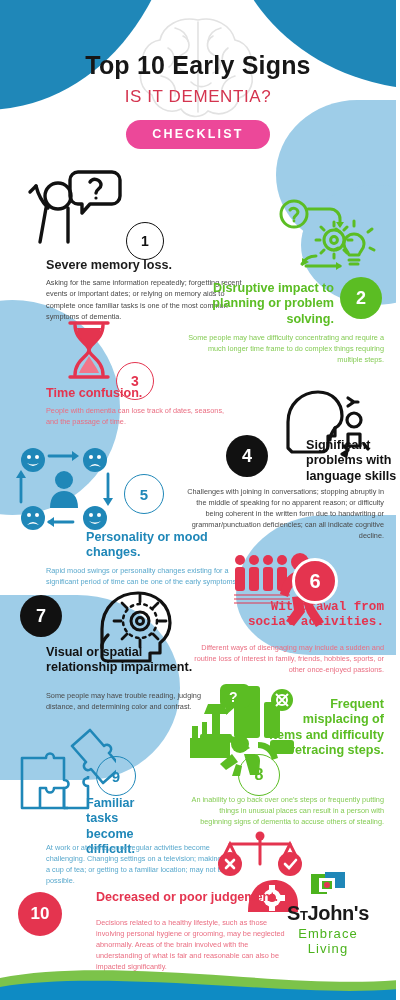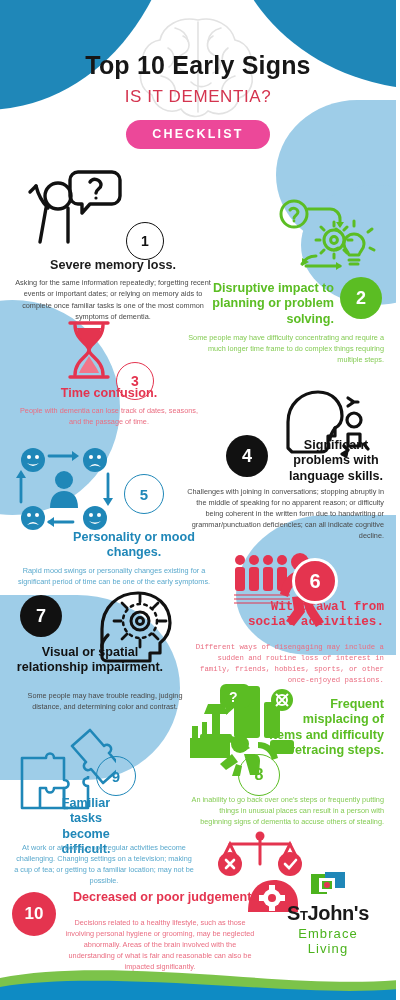--- a/index.html
+++ b/index.html
@@ -80,21 +80,21 @@
     padding: 7px 26px 8px; border-radius: 20px;
     border: none; cursor: pointer;
   }
 
   
   .item { position: absolute; z-index: 4; }
   .item .head { font-size: 12.6px; font-weight: bold; line-height: 1.22; }
   .item .body { font-size: 7.3px; line-height: 1.52; margin-top: 4px; }
 
   .align-right { text-align: right; }
-  .align-left  { text-align: center; }
+  .align-left  { text-align: left; margin-left: 32px; }
 
   
   .badge {
     position: absolute; display: flex; align-items: center;
     justify-content: center; font-weight: bold; border-radius: 50%;
     z-index: 5;
   }
   .badge.outline { background: transparent; }
   .badge.solid { color: #ffffff; }
 
@@ -293,21 +293,21 @@
       <path d="M62 22 C54 26 50 34 48 44 l8 3 c2 -7 5 -12 9 -14 Z"></path>
       <path d="M66 22 h8 c5 0 8 4 8 9 l-2 16 l-9 -1 z"></path>
       <path d="M70 46 l3 16 l-11 14 l-8 -5 l8 -11 l-2 -13 z"></path>
       <path d="M76 46 l8 14 l8 12 l-8 5 l-9 -14 l-5 -14 z"></path>
     </g>
   </svg>
   <div class="badge solid" style="right:58px; top:558px; width:46px; height:46px; background:#e4344f; font-size:20px; border:3px solid #ffffff;">6</div>
   <div class="item align-right" style="right:12px; top:600px; width:152px;font-family:Liberation Mono, monospace;">
     <div class="head c-red">Withdrawal from social activities.</div>
   </div>
-  <div class="item align-right" style="right:12px; top:638px; width:198px;font-family:Liberation Mono, monospace;">
+  <div class="item align-right" style="right:12px; top:638px; width:198px;">
     <div class="body c-red-b">Different ways of disengaging may include a sudden and routine loss of interest in family, friends, hobbies, sports, or other once-enjoyed passions.</div>
   </div>
 
   <svg class="icon" style="left:88px; top:585px;" width="92" height="80" viewBox="0 0 92 80">
     <g fill="none" stroke="#111" stroke-width="3.2" stroke-linecap="round" stroke-linejoin="round">
       <path d="M14 72 L14 44 C14 22 30 8 50 8 C68 8 82 20 82 38 C82 48 77 54 72 58
                L72 68 L62 68 L62 76 L20 76 C16 76 14 74 14 72 Z"></path>
       <path d="M20 50 C16 54 13 58 14 63"></path>
     </g>
     <g fill="none" stroke="#111" stroke-width="3">
@@ -400,21 +400,21 @@
     <path d="M30 84 C30 64 40 52 56 52 C70 52 80 62 80 76 L80 84 Z" fill="#e4344f"></path>
     <g fill="#ffffff">
       <circle cx="54" cy="70" r="9"></circle>
       <rect x="51" y="57" width="6" height="5"></rect>
         <rect x="51" y="78" width="6" height="5"></rect>
       <rect x="41" y="67" width="5" height="6"></rect>
         <rect x="62" y="67" width="5" height="6"></rect>
     </g>
     <circle cx="54" cy="70" r="4" fill="#e4344f"></circle>
   </svg>
-  <div class="badge solid" style="left:12px; top:892px; width:44px; height:44px; background:#e4344f; font-size:17px;">10</div>
+  <div class="badge solid" style="left:18px; top:892px; width:44px; height:44px; background:#e4344f; font-size:17px;">10</div>
   <div class="item align-left" style="left:64px; top:890px; width:200px;">
     <div class="head c-red">Decreased or poor judgement.</div>
   </div>
   <div class="item align-left" style="left:64px; top:913px; width:192px;">
     <div class="body c-red-b">Decisions related to a healthy lifestyle, such as those involving personal hygiene or grooming, may be neglected abnormally. Areas of the brain involved with the understanding of what is fair and reasonable can also be impacted significantly.</div>
   </div>
 
   <div class="logo-wrap" style="right:16px; bottom:44px; width:104px;">
     <svg width="34" height="26" viewBox="0 0 34 26">
       <rect x="0" y="2" width="16" height="20" fill="#4cb31d"></rect>

